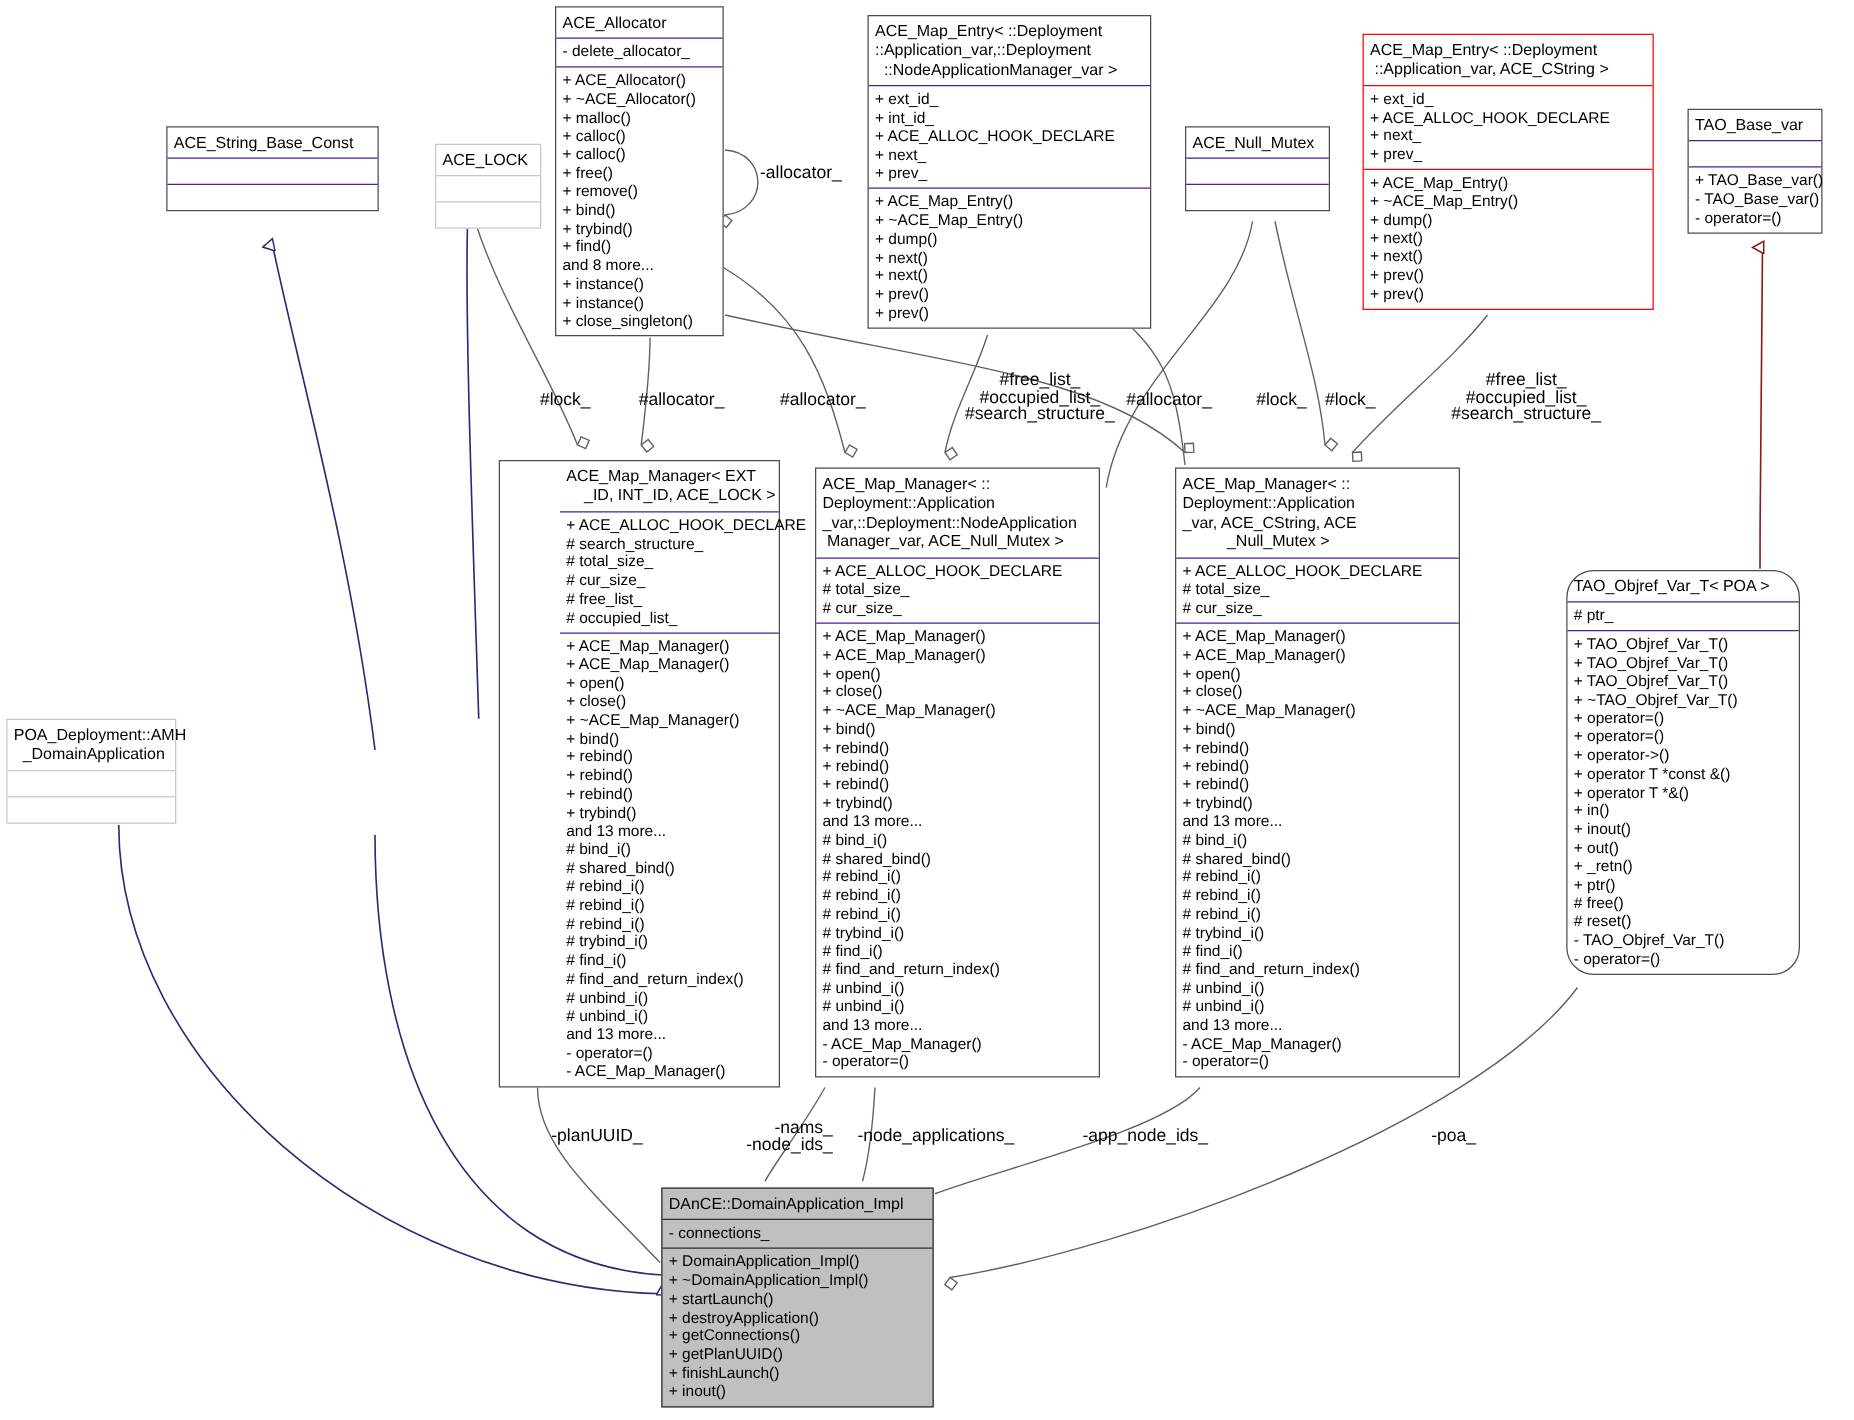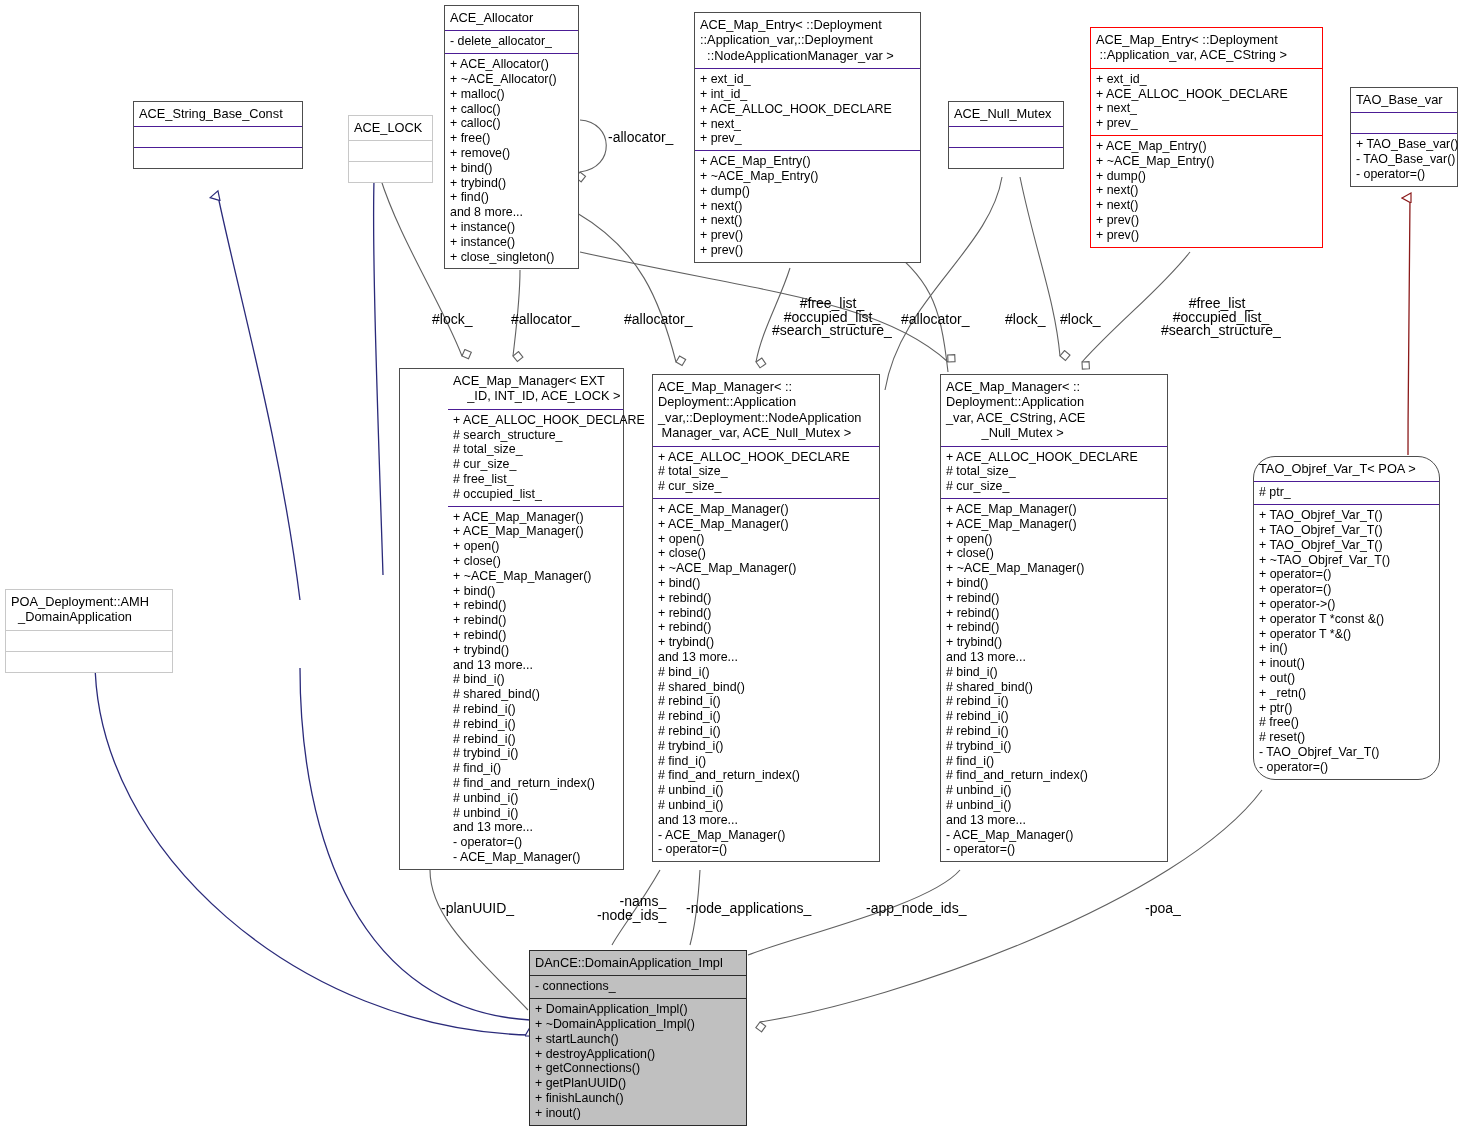--- a/index.html
+++ b/index.html
@@ -328,21 +328,21 @@
         <div class="row">+ out()</div>
         <div class="row">+ _retn()</div>
         <div class="row">+ ptr()</div>
         <div class="row"># free()</div>
         <div class="row"># reset()</div>
         <div class="row">- TAO_Objref_Var_T()</div>
         <div class="row">- operator=()</div>
       </div>
   </div>
 
-  <div class="uml faint" style="left:5px;top:589px;width:168px;">
+  <div class="uml faint" style="left:5px;top:575px;width:136px;">
     <div class="sec title">
         <div class="row">POA_Deployment::AMH</div>
         <div class="row">  _DomainApplication</div>
       </div>
     <div class="sec empty"></div>
     <div class="sec empty"></div>
   </div>
 
 
   <div class="uml gray" style="left:529px;top:950px;width:218px;">

